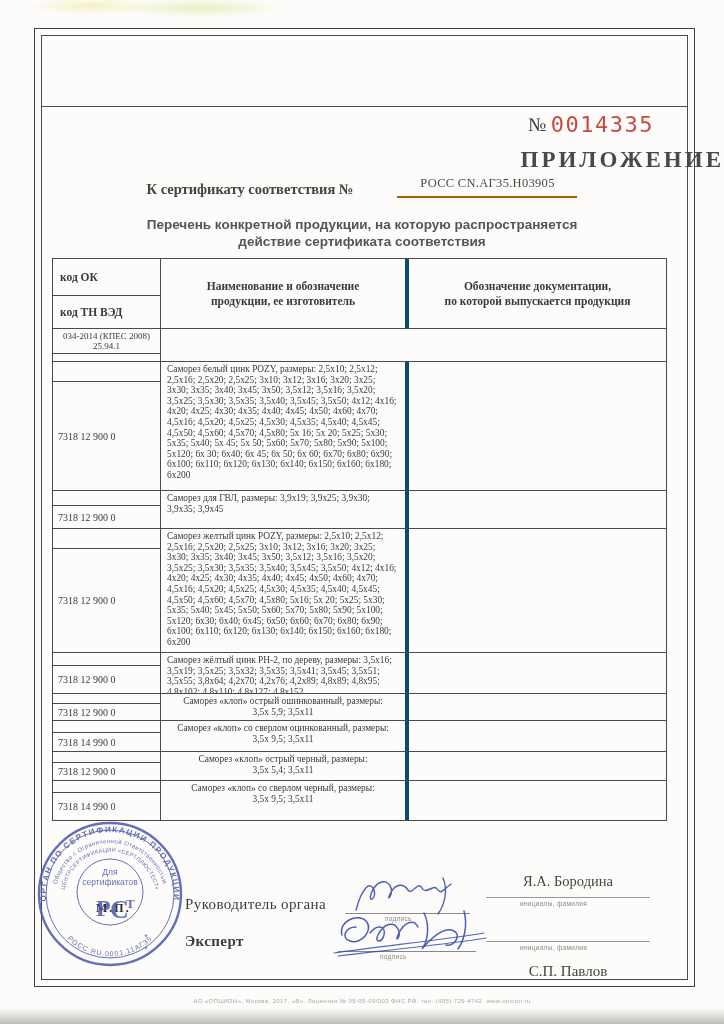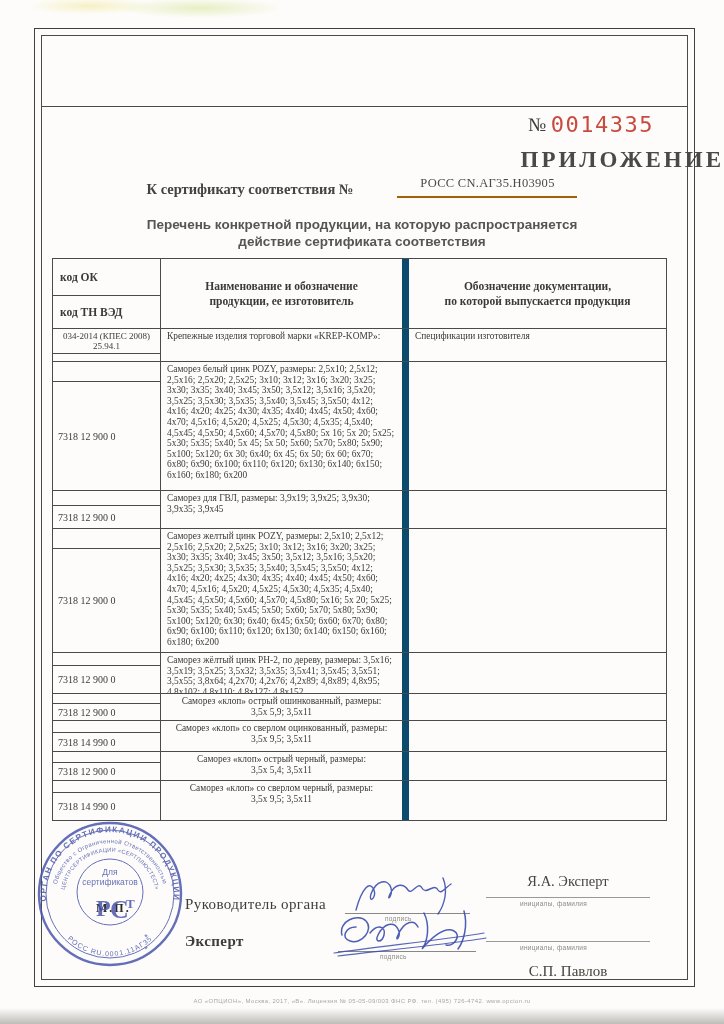--- a/index.html
+++ b/index.html
@@ -48,21 +48,21 @@
   .cert-ref-line .val{display:inline-block;position:relative;top:-5px;font-size:12.5px;letter-spacing:.3px;color:#4a4946;}
 
   .list-heading{position:absolute;left:0;top:216px;width:724px;text-align:center;
     font-family:"Liberation Sans", sans-serif;font-weight:bold;font-size:13.5px;line-height:17px;color:#565553;}
 
   
   .ptable{position:absolute;left:52px;top:258px;width:615px;border:1.2px solid #4a4a4a;box-sizing:border-box;color:#3b3a38;}
   .trow{display:flex;border-bottom:1px solid #4a4a4a;box-sizing:border-box;overflow:hidden;}
   .trow:last-child{border-bottom:none;}
   .c1{width:108px;border-right:1px solid #4a4a4a;box-sizing:border-box;display:flex;flex-direction:column;}
-  .c2{width:248px;border-right:7px solid #0c4a6e;box-sizing:border-box;padding:2px 6px;font-size:9.4px;line-height:10.6px;}
+  .c2{width:248px;border-right:4px solid #0c4a6e;box-sizing:border-box;padding:2px 6px;font-size:9.4px;line-height:10.6px;}
   .c3{flex:1;box-sizing:border-box;padding:2px 6px;font-size:9.4px;line-height:10.6px;}
   .ok-area{border-bottom:1px solid #4a4a4a;box-sizing:border-box;padding:2px 5px;font-size:9px;line-height:10px;}
   .tnved-area{flex:1;display:flex;align-items:center;padding:1px 5px;font-size:10px;}
   .preline{white-space:pre-line;text-align:center;}
   .hdr .c2,.hdr .c3{display:flex;align-items:center;justify-content:center;text-align:center;
     font-weight:bold;font-size:11.5px;line-height:15px;padding:4px;}
   .hdr .ok-area{height:37px;display:flex;align-items:center;font-size:11.5px;font-weight:600;padding-left:7px;}
   .hdr .tnved-area{font-size:11.5px;font-weight:600;padding-left:7px;}
 
   
@@ -122,21 +122,21 @@
       <div class="c1">
         <div class="ok-area">код ОК</div>
         <div class="tnved-area">код ТН ВЭД</div>
       </div>
       <div class="c2 preline">Наименование и обозначение
 продукции, ее изготовитель</div>
       <div class="c3 preline">Обозначение документации,
 по которой выпускается продукция</div>
     </div>
 
-    <div class="trow" style="height:33px;">
+    <div class="trow" style="height:33px;flex-direction:column;">
       <div class="c1">
         <div class="ok-area preline" style="flex:1;">034-2014 (КПЕС 2008)
 25.94.1</div>
         <div class="tnved-area" style="flex:0 0 12px;"></div>
       </div>
       <div class="c2">Крепежные изделия торговой марки «KREP-KOMP»:</div>
       <div class="c3">Спецификации изготовителя</div>
     </div>
 
     <div class="trow" style="height:129px;">
@@ -267,21 +267,21 @@
   <div class="sig-caption cap2">подпись</div>
 
   <svg class="sig-svg1" width="125" height="45" viewBox="0 0 125 45">
     <path d="M8 38 C14 16, 22 8, 26 18 C29 26, 20 32, 23 22 C28 8, 40 6, 43 16 C45 24, 38 30, 42 22 C48 10, 56 12, 60 18 C64 24, 70 8, 74 16 C78 24, 86 10, 90 18 C93 23, 97 16, 103 12 M95 6 C100 18, 97 32, 90 42" fill="none" stroke="#3a4cae" stroke-width="1.4" stroke-linecap="round" opacity=".9"></path>
   </svg>
   <svg class="sig-svg2" width="158" height="52" viewBox="0 0 158 52">
     <path d="M12 30 C8 16, 28 8, 36 16 C44 24, 32 40, 20 36 C10 33, 16 22, 26 22 M40 28 C48 18, 56 22, 54 30 C52 38, 44 38, 48 30 C54 18, 64 16, 68 24 C72 32, 64 38, 68 30 C74 16, 84 14, 88 22 M94 8 C100 20, 98 36, 92 44 C104 30, 116 22, 124 26 C132 30, 124 42, 116 40 M134 6 C138 20, 134 36, 128 44" fill="none" stroke="#3a4cae" stroke-width="1.5" stroke-linecap="round" opacity=".9"></path>
     <path d="M4 48 C44 42, 120 34, 154 28 M8 51 C50 46, 128 38, 156 33" fill="none" stroke="#3a4cae" stroke-width="1.2" stroke-linecap="round" opacity=".85"></path>
   </svg>
 
-  <div class="name-head">Я.А. Эксперт</div>
+  <div class="name-head">Я.А. Бородина</div>
   <div class="nameline1"></div>
   <div class="sig-caption name-cap1">инициалы, фамилия</div>
 
   <div class="name-expert">С.П. Павлов</div>
   <div class="nameline2"></div>
   <div class="sig-caption name-cap2">инициалы, фамилия</div>
 
   <div class="imprint">АО «ОПЦИОН», Москва, 2017, «В».   Лицензия № 05-05-09/003 ФНС РФ.   тел. (495) 726-4742.   www.opcion.ru</div>
 
   <div class="scan-shadow-bottom"></div>

